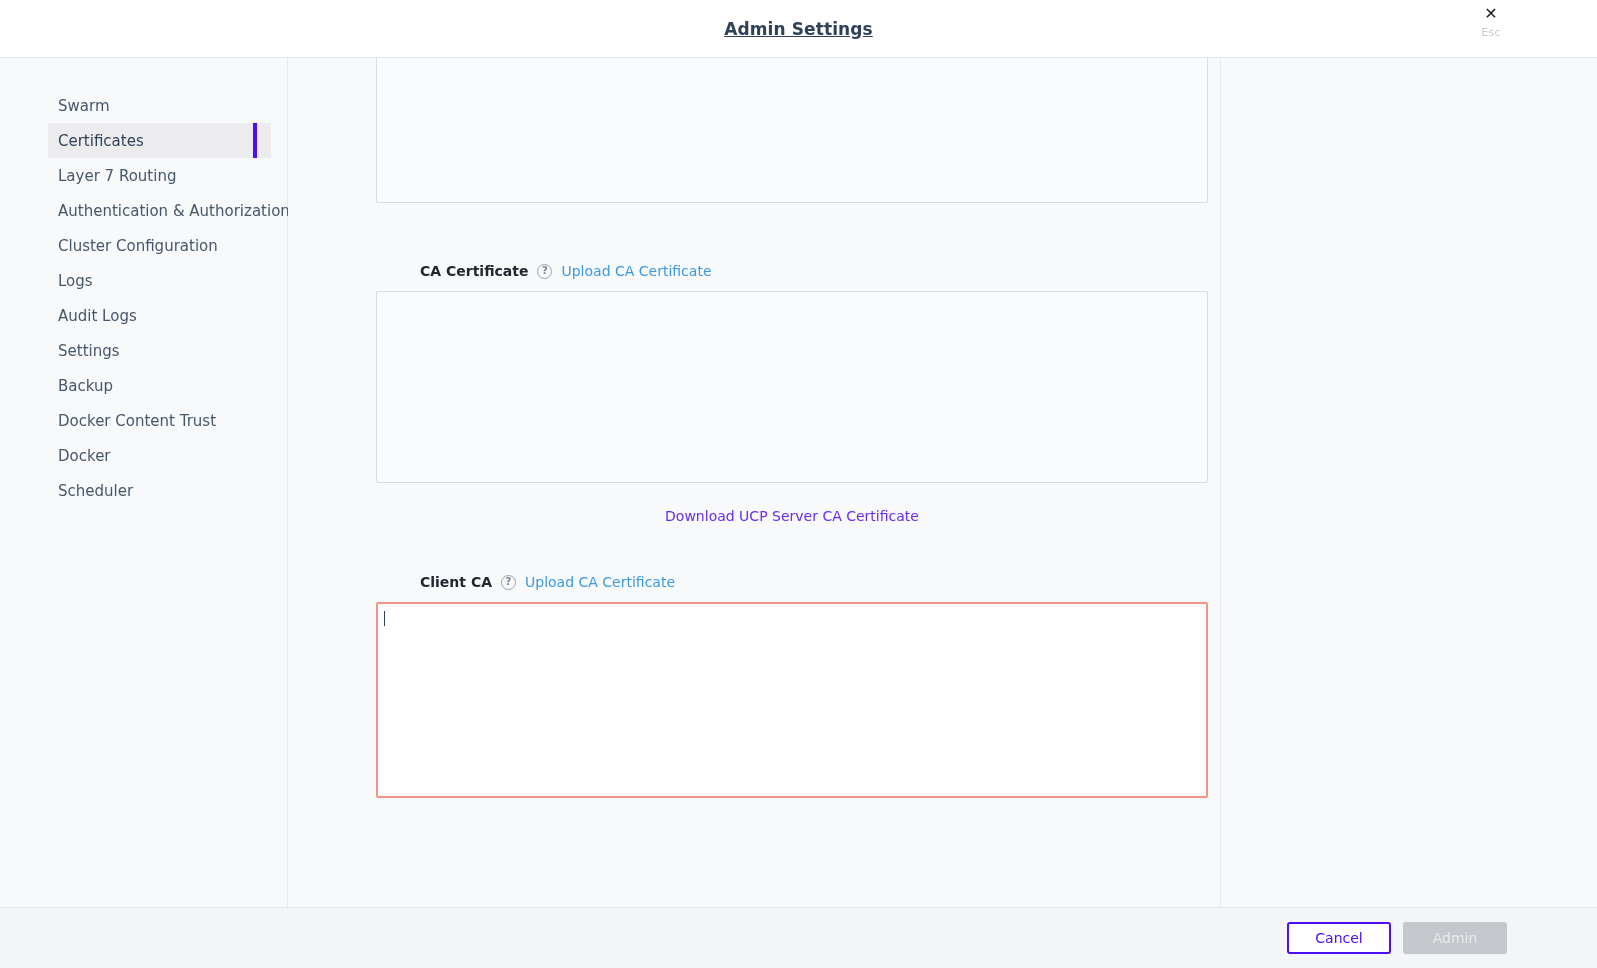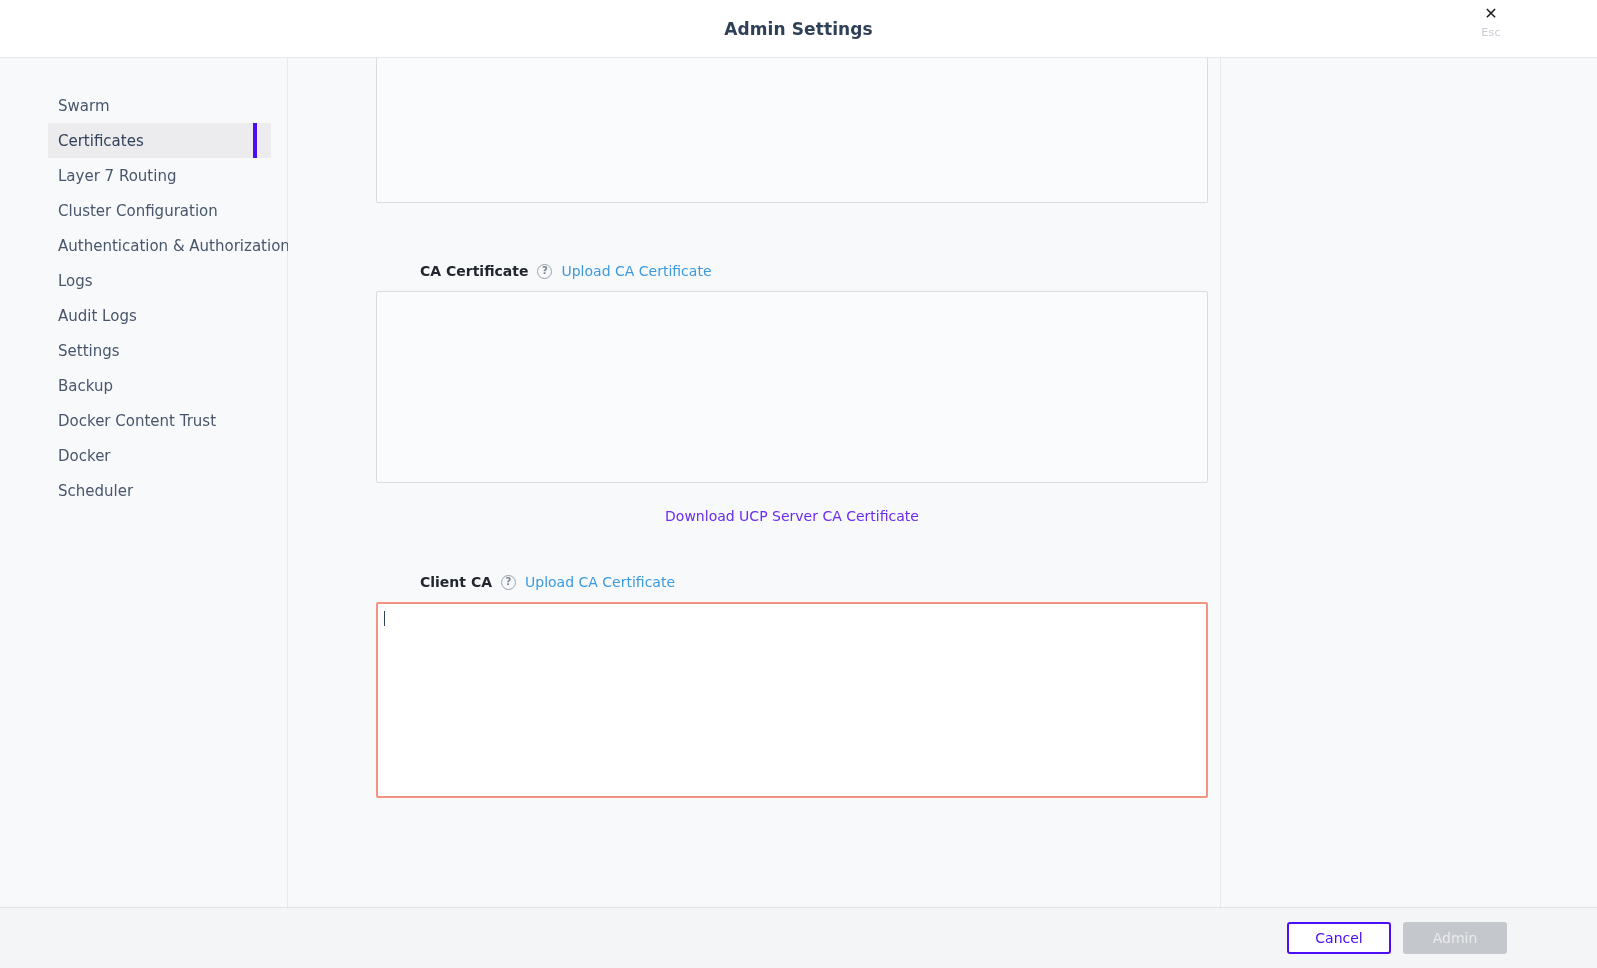--- a/index.html
+++ b/index.html
@@ -30,20 +30,21 @@
     border-bottom: 1px solid #e4e7ec;
     display: flex;
     align-items: center;
     justify-content: center;
   }
   .header-title {
     font-size: 17px;
     font-weight: bold;
     color: #2f4159;
     letter-spacing: 0.1px;
+    text-decoration: underline;
   }
   .close-box {
     position: absolute;
     top: 6px;
     right: 86px;
     width: 40px;
     display: flex;
     flex-direction: column;
     align-items: center;
     cursor: pointer;
@@ -265,24 +266,24 @@
       <div class="nav-item">
         <span>Swarm</span>
       </div>
       <div class="nav-item active">
         <span>Certificates</span>
       </div>
       <div class="nav-item">
         <span>Layer 7 Routing</span>
       </div>
       <div class="nav-item">
+        <span>Authentication &amp; Authorization</span>
+      </div>
+      <div class="nav-item">
         <span>Cluster Configuration</span>
-      </div>
-      <div class="nav-item">
-        <span>Authentication &amp; Authorization</span>
       </div>
       <div class="nav-item">
         <span>Logs</span>
       </div>
       <div class="nav-item">
         <span>Audit Logs</span>
       </div>
       <div class="nav-item">
         <span>Settings</span>
       </div>

